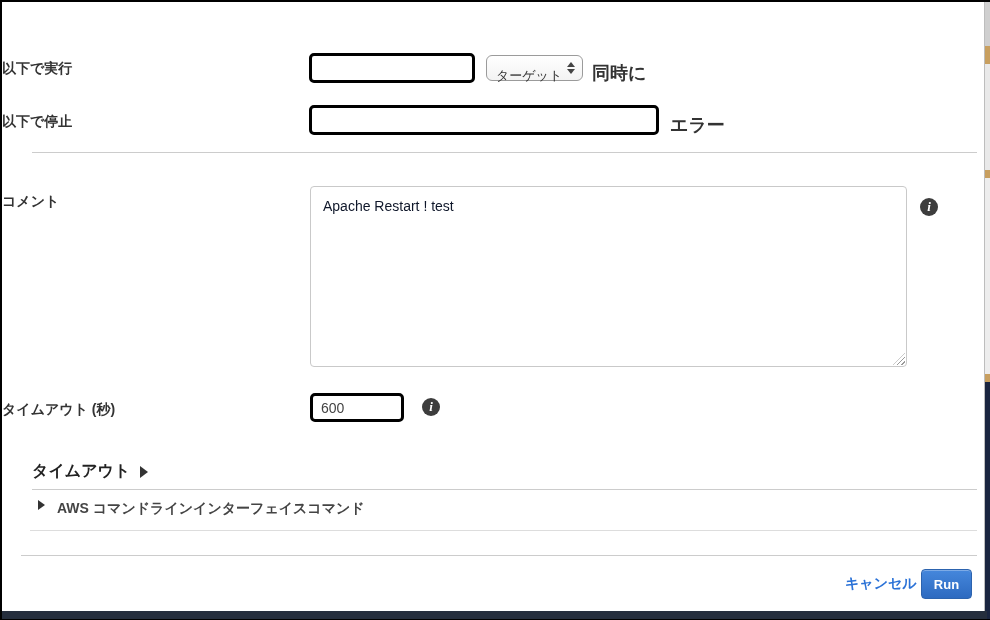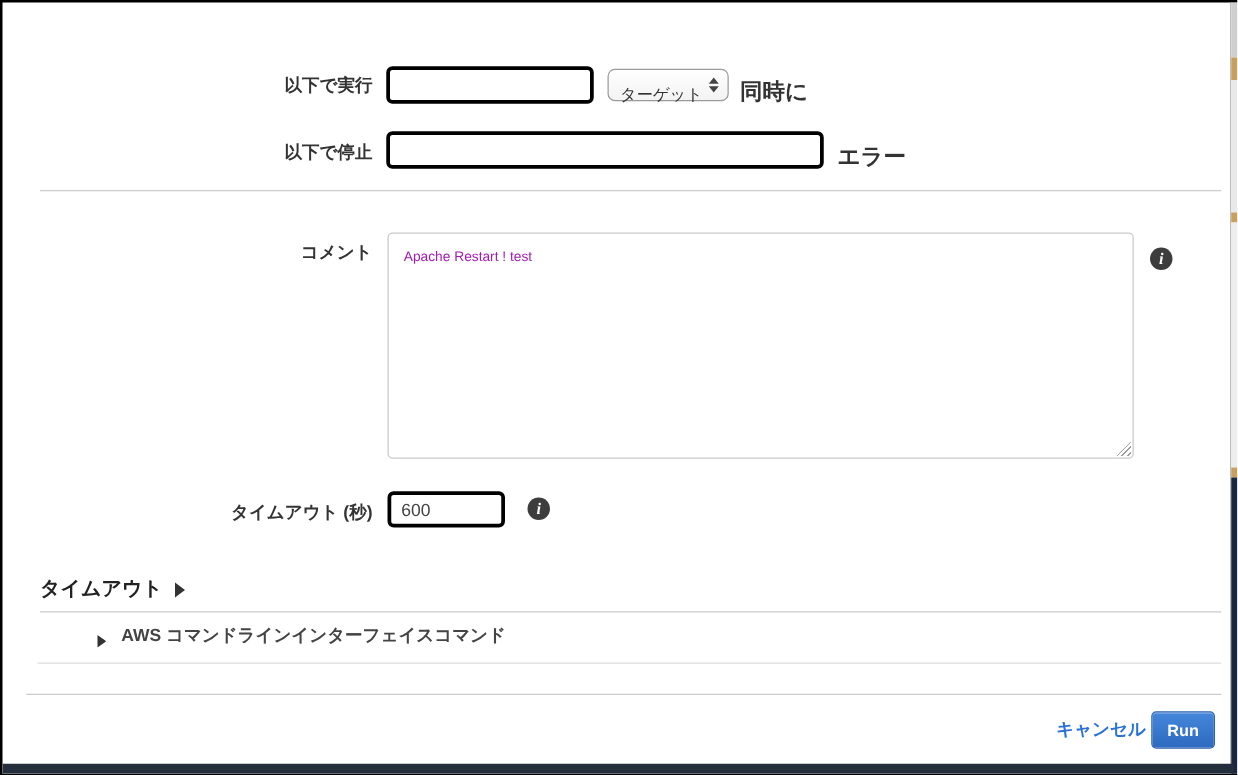--- a/index.html
+++ b/index.html
@@ -11,21 +11,20 @@
     width: 990px; height: 620px;
     background: #ffffff;
     border-left: 2px solid #000;
     border-top: 2px solid #000;
     border-bottom: 1px solid #000;
     overflow: hidden;
   }
 
   .form-label {
     position: absolute; left: 0; width: 296px;
-    text-align: right;
     font-size: 14px; font-weight: bold; color: #333;
     line-height: 18px;
   }
 
   .text-input {
     position: absolute;
     border: 3px solid #000000; border-radius: 5px;
     background: #fff;
     font-family: Liberation Sans, sans-serif;
     font-size: 14px; color: #444;
@@ -63,21 +62,21 @@
   }
 
   .divider { position: absolute; height: 1px; background: #cccccc; }
 
   .comment-area {
     position: absolute;
     left: 308px; top: 184px; width: 597px; height: 181px;
     border: 1px solid #c9c9c9; border-radius: 4px;
     background: #fff;
     font-family: "Liberation Sans", sans-serif;
-    font-size: 11px; color: #a21caf;
+    font-size: 14px; color: #0f172a;
     padding: 10px 12px;
     resize: none; outline: none;
     line-height: 18px;
   }
   .resize-handle {
     position: absolute;
     left: 891px; top: 351px; width: 12px; height: 12px;
     background: repeating-linear-gradient(135deg, transparent 0 2px, #9a9a9a 2px 3px);
     clip-path: polygon(100% 0, 100% 100%, 0 100%);
     cursor: nwse-resize;
@@ -102,24 +101,23 @@
   }
   .tri-right {
     width: 0; height: 0;
     border-top: 6px solid transparent; border-bottom: 6px solid transparent;
     border-left: 8px solid #333;
   }
   .tri-right.small { border-top-width: 5px; border-bottom-width: 5px; border-left-width: 7px; }
 
   .cli-row {
     position: absolute; left: 36px; top: 498px;
-    display: flex; align-items: flex-end; gap: 12px;
+    display: flex; align-items: flex-start; gap: 12px;
     font-size: 14px; font-weight: bold; color: #444;
     cursor: pointer;
-    margin-left: 40px;
   }
 
   .cancel-link {
     position: absolute; left: 843px; top: 573px;
     font-size: 14px; font-weight: bold;
     color: #2b72d7;
     text-decoration: none;
     cursor: pointer;
     white-space: nowrap;
   }

